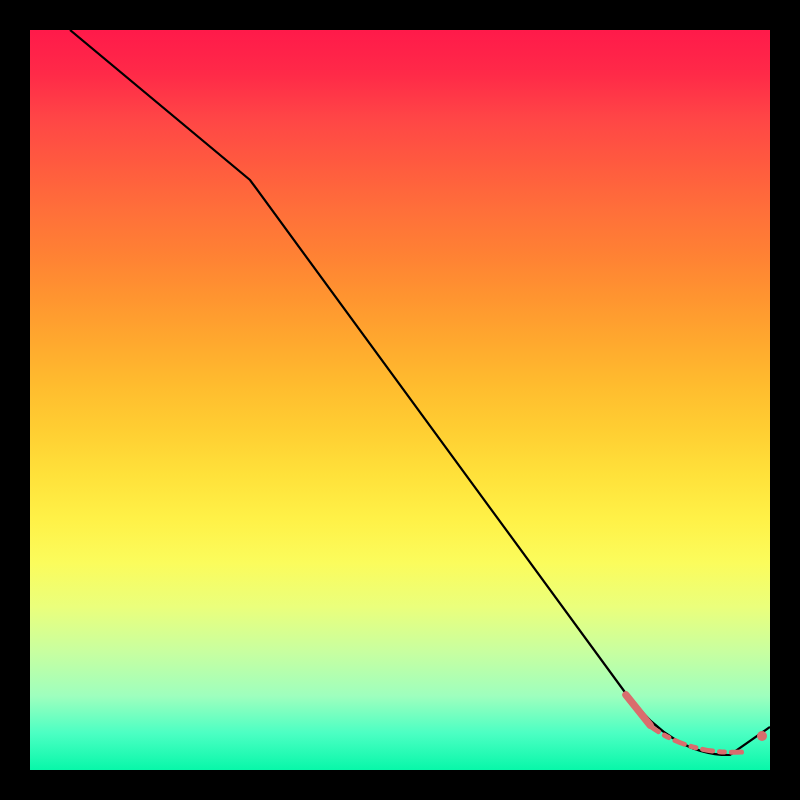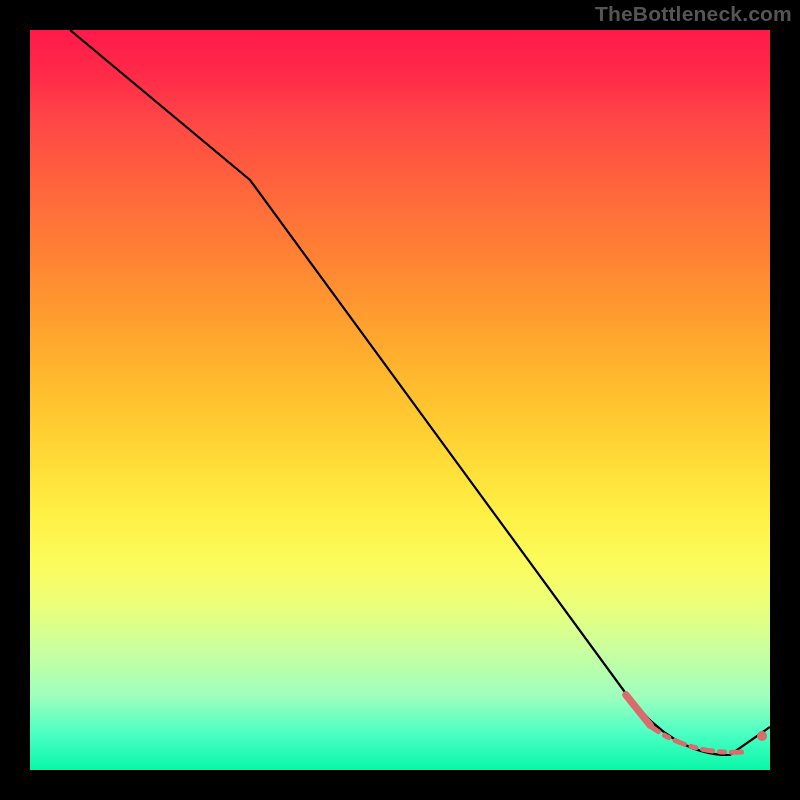--- a/index.html
+++ b/index.html
@@ -98,14 +98,13 @@
                L 740 697"></path>
 
       <path class="flat-start" d="M 596 665 L 620 695"></path>
 
       <path class="flat" d="M 620 696 Q 660 725 712 722"></path>
 
       <circle class="dot" cx="732" cy="706" r="5"></circle>
     </svg>
   </div>
 
-  <div class="watermark">TheBottleneck.com</div>
 </div>
 
 </body></html>

